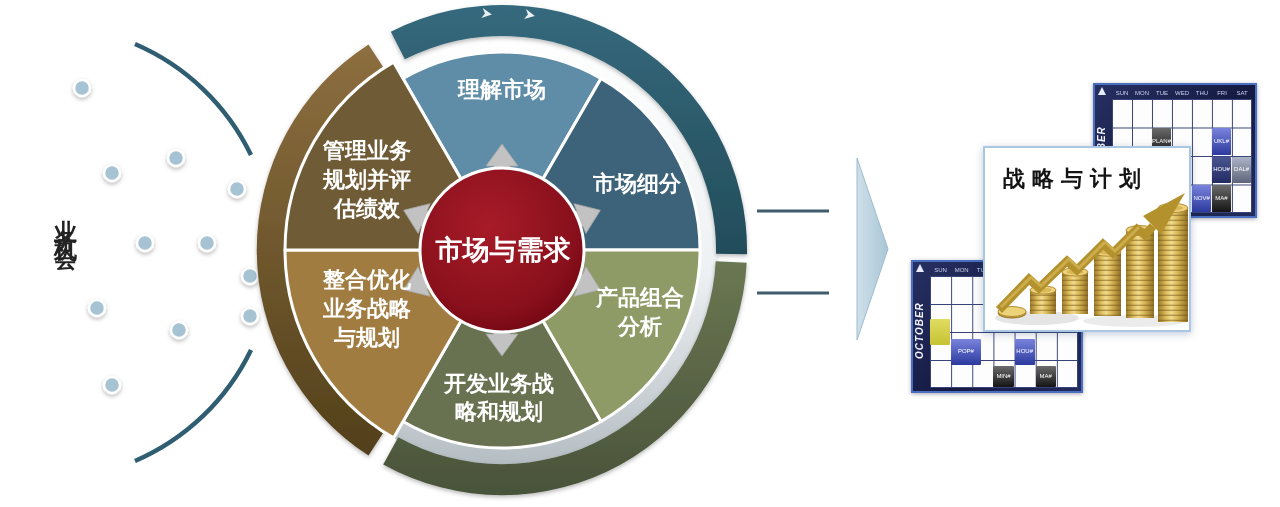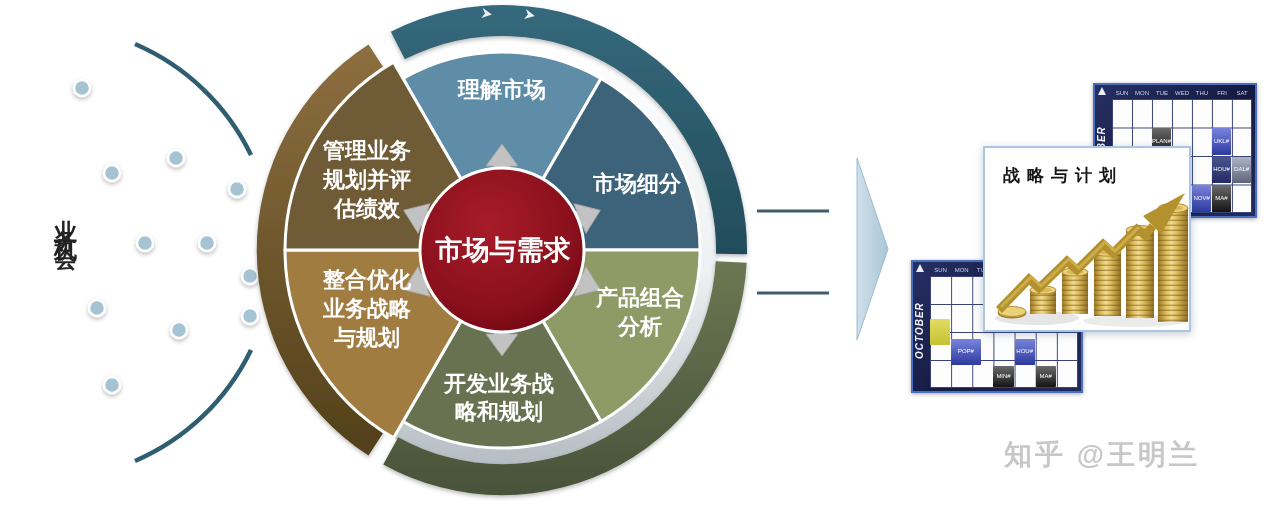--- a/index.html
+++ b/index.html
@@ -33,21 +33,21 @@
   .ev-blue{background:linear-gradient(#7a84dd,#2c3a9e);}
   .ev-navy{background:linear-gradient(#4a5490,#232b63);}
   .ev-gray{background:linear-gradient(#aeb4c8,#5f6578);}
   .ev-yellow{background:linear-gradient(#e0dc62,#c6c232);}
   .ev-cyan{background:linear-gradient(#5cc0ea,#2d8fc2);}
 
   
   .card{position:absolute;left:983px;top:146px;width:208px;height:186px;background:#fff;
     border:2px solid #a9c7e2;box-sizing:border-box;box-shadow:0 2px 8px rgba(40,70,110,.28);}
   .card-title{position:absolute;left:18px;top:16px;font-family:"Liberation Serif",serif;
-    font-size:17px;font-weight:bold;color:#141414;letter-spacing:7px;white-space:nowrap;}
+    font-size:22px;font-weight:bold;color:#141414;letter-spacing:7px;white-space:nowrap;}
   .coins-svg{position:absolute;left:0;bottom:2px;}
 
   .watermark{position:absolute;left:1004px;top:436px;font-size:28px;font-weight:bold;
     color:#c7c7c7;letter-spacing:3px;white-space:nowrap;}
 </style>
 </head>
 <body>
 
 <div class="stage">
 
@@ -263,15 +263,14 @@
     </g>
 
     <g>
       <polyline points="14,134 44,103 54,112 82,85 92,94 118,68 128,77 152,53 160,59 168,50" fill="none" stroke="#b3922e" stroke-width="8.5" stroke-linejoin="miter"></polyline>
       <polygon points="200,17 176,58 158,40" fill="#b3922e"></polygon>
       <polyline points="16,131 46,101 56,110 84,83 94,92 120,66 130,75 154,51" fill="none" stroke="#d3b354" stroke-width="3" opacity="0.8"></polyline>
     </g>
   </svg>
 </div>
 
-<div class="watermark">知乎 @王明兰</div>
 
 </div>
 
 </body></html>

